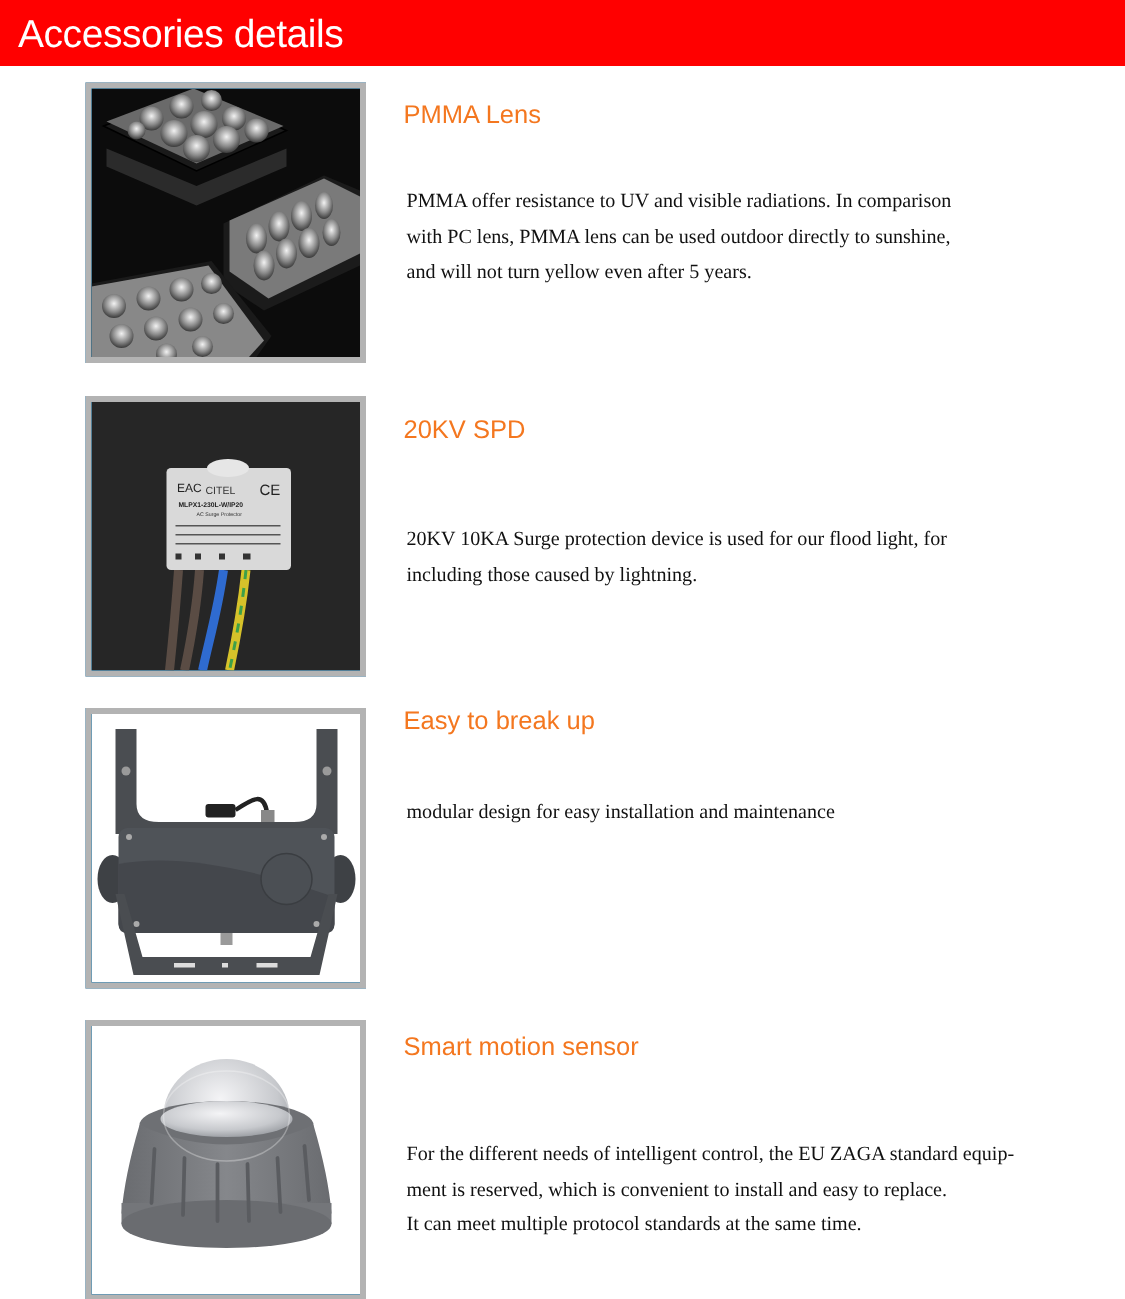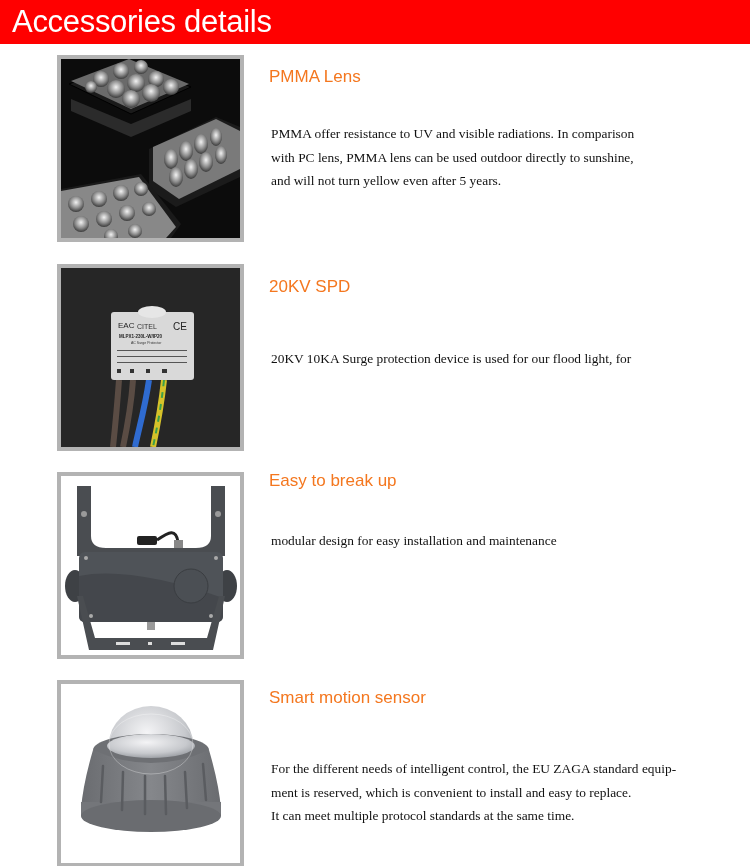--- a/index.html
+++ b/index.html
@@ -1,18 +1,18 @@
 <!DOCTYPE html>
 <html><head>
 <meta charset="utf-8">
 <style>
   html, body { margin: 0; padding: 0; background: #ffffff; }
   body { width: 750px; height: 866px; position: relative; overflow: hidden; font-family: "Liberation Sans", "DejaVu Sans", sans-serif; }
   .header { position: absolute; left: 0; top: 0; width: 750px; height: 44px; background: #ff0000; }
-  .header-title { position: absolute; left: 12px; top: 2px; color: #ffffff; font-size: 31px; line-height: 40px; font-family: "Liberation Sans", sans-serif; letter-spacing: -0.3px; }
+  .header-title { position: absolute; left: 12px; top: 2px; color: #ffffff; font-size: 26px; line-height: 40px; font-family: "Liberation Sans", sans-serif; letter-spacing: -0.3px; }
   .section { position: absolute; left: 0; width: 750px; }
   .frame { position: absolute; left: 57px; width: 179px; height: 179px; border: 4px solid #b3b3b3; overflow: hidden; background: #0369a1; }
   .frame svg { display: block; width: 179px; height: 179px; }
   .sec-title { position: absolute; left: 269px; color: #f4771f; font-size: 17px; line-height: 30px; font-family: "Liberation Sans", sans-serif; }
   .sec-body { position: absolute; left: 271px; width: 470px; color: #111111; font-size: 13.4px; line-height: 23.5px; font-family: Liberation Serif, serif; }
   .sec-body p { margin: 0; white-space: nowrap; }
 </style>
 </head>
 <body>
 
@@ -112,20 +112,21 @@
         <rect x="56" y="101" width="4" height="4"></rect>
           <rect x="69" y="101" width="4" height="4"></rect>
         <rect x="85" y="101" width="4" height="4"></rect>
           <rect x="101" y="101" width="5" height="4"></rect>
       </g>
     </svg>
   </div>
   <div class="sec-title" style="top:272px;">20KV SPD</div>
   <div class="sec-body" style="top:347px;">
     <p>20KV 10KA Surge protection device is used for our flood light, for</p>
+    <p>including those caused by lightning.</p>
   </div>
 </div>
 
 <div class="section">
   <div class="frame" style="top:472px;">
     <svg viewBox="0 0 179 179">
       <rect width="179" height="179" fill="#ffffff"></rect>
 
       <path d="M16,10 L30,10 L30,60 Q30,72 45,72 L135,72 Q150,72 150,60 L150,10 L164,10 L164,80 L16,80 Z" fill="#4a4d51"></path>
       <circle cx="23" cy="38" r="3" fill="#9a9a9a"></circle>

